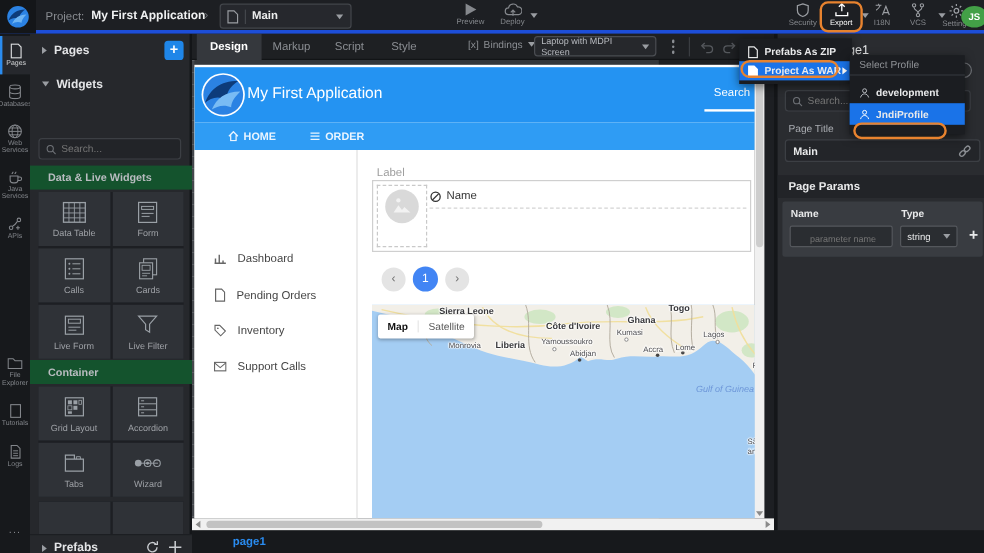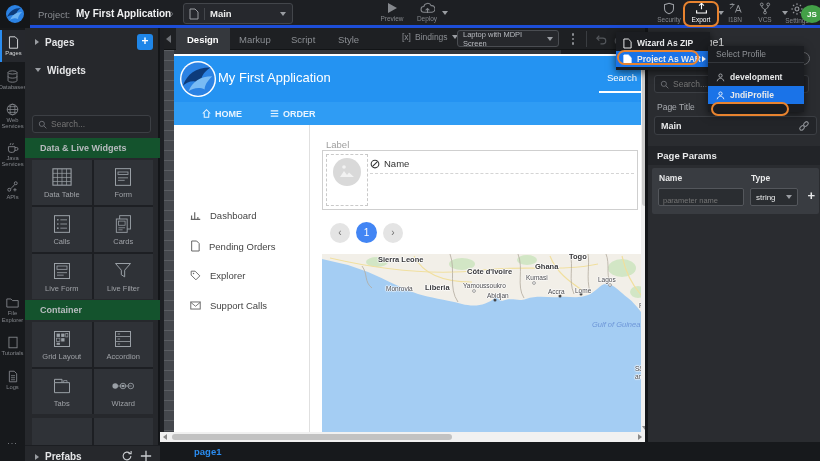--- a/index.html
+++ b/index.html
@@ -43,21 +43,21 @@
   .lp-search{position:absolute;left:7px;top:87px;width:119px;height:18px;background:#222428;border:1px solid #3c3f44;border-radius:3px;display:flex;align-items:center;padding:0 5px}
   .lp-search input{border:0;background:transparent;color:#9fa2a7;font-size:8.5px;width:90px;margin-left:4px;font-family:"Liberation Sans",sans-serif}
   .sec-hdr{position:absolute;left:0;width:135px;height:20px;display:flex;align-items:center;padding-left:15px;font-size:9px;font-weight:bold;color:#b9bcc0;background:#14532d}
   .tiles{position:absolute;left:7px;width:121px;display:grid;grid-template-columns:1fr 1fr;gap:2px;background:#1d1f23}
   .tile{background:#2f3237;height:45px;display:flex;flex-direction:column;align-items:center;justify-content:center;cursor:pointer}
   .tile span{font-size:7.5px;color:#9fa2a7;margin-top:3px}
   .partial{overflow:hidden}
   .lp-foot-icons{position:absolute;right:8px;display:flex;gap:7px;align-items:center}
 
   
-  .canvas-wrap{position:absolute;left:164px;top:28px;width:397px;height:414px;background:#34373b;z-index:1}
+  .canvas-wrap{position:absolute;left:152px;top:28px;width:397px;height:414px;background:#34373b;z-index:1}
   .cv-toolbar{position:absolute;left:0;top:0;width:485px;height:22px;background:#1e2023;border-bottom:1px solid #121416}
   .cv-collapse{position:absolute;left:2px;top:7px;width:0;height:0;border-top:4px solid transparent;border-bottom:4px solid transparent;border-right:5px solid #6f7277;cursor:pointer}
   .cv-tab{position:absolute;top:0;height:22px;display:flex;align-items:center;padding:0 11px;font-size:9.5px;color:#8b8e93;cursor:pointer}
   .cv-tab.active{background:#35383d;color:#fff;font-weight:bold}
   .bindings{position:absolute;left:238px;top:4px;display:flex;align-items:center;gap:4px;font-size:8.5px;color:#8b8e93;cursor:pointer}
   .device-dd{position:absolute;left:293px;top:2px;width:102px;height:17px;background:#26282c;border:1px solid #4a4d52;border-radius:3px;display:flex;align-items:center;justify-content:space-between;padding:0 5px;font-size:7.5px;color:#b8bbc0;cursor:pointer}
   .kebab{position:absolute;left:402px;top:4px;width:14px;height:14px;display:flex;flex-direction:column;align-items:center;justify-content:center;gap:2px;cursor:pointer}
   .kebab i{width:2.5px;height:2.5px;border-radius:50%;background:#8b8e93}
   .cv-divider{position:absolute;left:422px;top:3px;height:16px;border-left:1px solid #3a3d41}
   .ruler{position:absolute;left:0;top:22px;width:10px;height:382px;background:#44474c;
@@ -103,21 +103,21 @@
   .rp-title{position:absolute;left:47px;top:8px;font-size:10.5px;color:#e8e9ea}
   .rp-circle{position:absolute;right:10px;top:24px;width:13px;height:13px;border:1.5px solid #6f7277;border-radius:50%}
   .rp-search{position:absolute;left:6px;top:47px;width:155px;height:18px;background:#232529;border:1px solid #3c3f44;border-radius:3px;display:flex;align-items:center;padding:0 5px}
   .rp-search input{border:0;background:transparent;color:#9fa2a7;font-size:8.5px;width:120px;margin-left:4px;font-family:"Liberation Sans",sans-serif}
   .rp-lbl{position:absolute;left:9px;top:74px;font-size:8.5px;color:#a9acb1}
   .rp-input{position:absolute;left:6px;top:88px;width:163px;height:19px;background:#232529;border:1px solid #3c3f44;border-radius:3px;display:flex;align-items:center;justify-content:space-between;padding:0 6px}
   .rp-input input{border:0;background:transparent;color:#e8e9ea;font-weight:bold;font-size:9px;width:130px;font-family:"Liberation Sans",sans-serif}
   .rp-sec{position:absolute;left:0;top:118px;width:175px;height:19px;background:#222428;display:flex;align-items:center;padding-left:9px;font-size:9.5px;font-weight:bold;color:#e8e9ea}
   .rp-table{position:absolute;left:4px;top:140px;width:167px;height:46px;background:#393c41;border-radius:2px}
   .rp-th{position:absolute;top:5px;font-size:8.5px;font-weight:bold;color:#e8e9ea}
-  .rp-param-input{position:absolute;left:6px;top:20px;width:86px;height:18px;background:#2a2d31;border:1px solid #54575c;border-radius:2px;padding:0 4px}
+  .rp-param-input{position:absolute;left:6px;top:20px;width:86px;height:18px;background:#2a2d31;border:1px solid #54575c;border-radius:2px;padding:0 16px}
   .rp-param-input input{border:0;background:transparent;color:#8b8e93;font-size:7.5px;width:76px;font-family:"Liberation Sans",sans-serif}
   .rp-type{position:absolute;left:98px;top:20px;width:48px;height:18px;background:#2a2d31;border:1px solid #54575c;border-radius:2px;display:flex;align-items:center;justify-content:space-between;padding:0 5px;font-size:8px;color:#e8e9ea;cursor:pointer}
   .rp-add{position:absolute;right:4px;top:20px;font-size:13px;font-weight:bold;color:#e8e9ea;cursor:pointer}
 
   
   .pagebar{position:absolute;left:160px;top:442px;width:660px;height:19px;background:#17191c;display:flex;align-items:center;z-index:3}
   .pagebar span{margin-left:34px;font-size:9.5px;font-weight:bold;color:#2a8cf0;cursor:pointer}
 
   
   .menu{position:absolute;background:#1b1d21;box-shadow:0 2px 8px rgba(0,0,0,.6);z-index:10}
@@ -478,21 +478,21 @@
           <svg width="10" height="12" viewBox="0 0 12 14">
               <path d="M2 1h6l3 3v9H2z" fill="none" stroke="#666" stroke-width="1.2"></path>
             </svg>
           <span>Pending Orders</span>
         </div>
         <div class="menu-item" style="top:145px">
           <svg width="11" height="11" viewBox="0 0 14 14">
             <path d="M1.5 1.5h5l6 6-5 5-6-6z" fill="none" stroke="#666" stroke-width="1.2"></path>
               <circle cx="4.5" cy="4.5" r="0.9" fill="#666"></circle>
           </svg>
-          <span>Explorer</span>
+          <span>Inventory</span>
         </div>
         <div class="menu-item" style="top:175px">
           <svg width="11" height="9" viewBox="0 0 14 11">
             <rect x="1" y="1" width="12" height="9" fill="none" stroke="#666" stroke-width="1.2"></rect>
               <path d="M1 1.5l6 5 6-5" fill="none" stroke="#666" stroke-width="1.1"></path>
           </svg>
           <span>Support Calls</span>
         </div>
       </div>
 
@@ -548,20 +548,24 @@
           </g>
           <g>
             <circle cx="173" cy="46" r="1.5" fill="#444"></circle>
             <circle cx="238" cy="42" r="1.5" fill="#444"></circle>
             <circle cx="259" cy="40" r="1.5" fill="#444"></circle>
             <circle cx="152" cy="37" r="1.4" fill="#fff" stroke="#888" stroke-width="0.8"></circle>
             <circle cx="212" cy="29" r="1.4" fill="#fff" stroke="#888" stroke-width="0.8"></circle>
             <circle cx="288" cy="31" r="1.4" fill="#fff" stroke="#888" stroke-width="0.8"></circle>
           </g>
         </svg>
+        <div class="map-ctl">
+          <span class="m1">Map</span>
+          <span class="m2">Satellite</span>
+        </div>
         <span class="mlbl m-country" style="left:56px;top:1px">Sierra Leone</span>
         <span class="mlbl m-city" style="left:64px;top:31px">Monrovia</span>
         <span class="mlbl m-country" style="left:103px;top:29px">Liberia</span>
         <span class="mlbl m-country" style="left:145px;top:13px">Côte d'Ivoire</span>
         <span class="mlbl m-city" style="left:141px;top:28px">Yamoussoukro</span>
         <span class="mlbl m-city" style="left:165px;top:38px">Abidjan</span>
         <span class="mlbl m-city" style="left:204px;top:20px">Kumasi</span>
         <span class="mlbl m-country" style="left:213px;top:8px">Ghana</span>
         <span class="mlbl m-city" style="left:226px;top:34px">Accra</span>
         <span class="mlbl m-city" style="left:253px;top:33px">Lome</span>
@@ -623,21 +627,21 @@
 
   <div class="pagebar">
     <span>page1</span>
   </div>
 
   <div class="menu export-menu">
     <div class="m-item">
       <svg width="9" height="11" viewBox="0 0 10 12">
           <path d="M1 1h5l3 3v7H1z" fill="none" stroke="#e8e9ea" stroke-width="1.1"></path>
         </svg>
-      <span>Wizard As ZIP</span>
+      <span>Prefabs As ZIP</span>
     </div>
     <div class="m-item sel">
       <svg width="9" height="11" viewBox="0 0 10 12">
           <path d="M1 1h5l3 3v7H1z" fill="#fff" stroke="#fff" stroke-width="1.1"></path>
         </svg>
       <span>Project As WAR</span>
       <span class="m-arrow"></span>
     </div>
   </div>
   <div class="hl-ellipse" style="left:617px;top:50px;width:82px;height:15px"></div>

